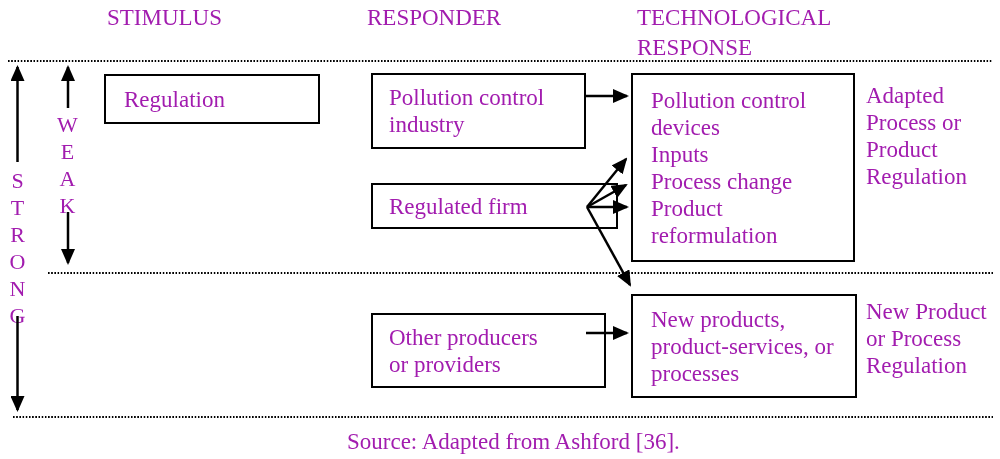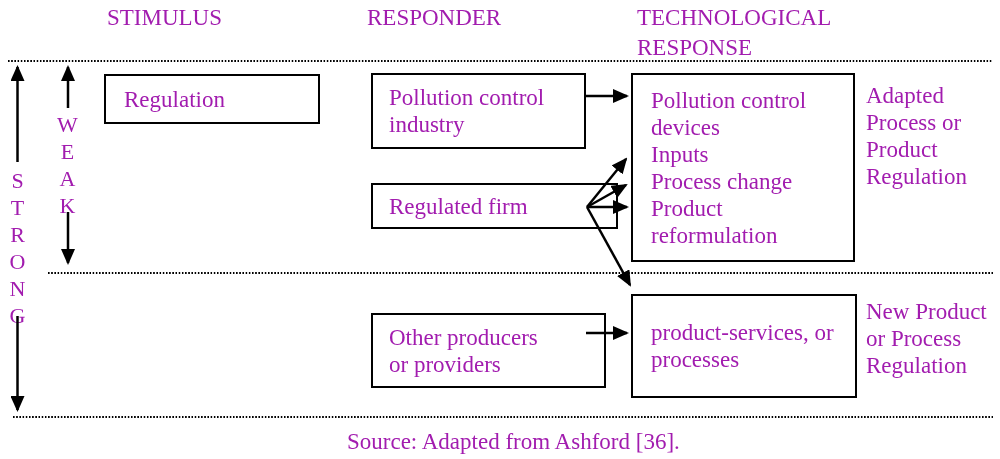--- a/index.html
+++ b/index.html
@@ -109,20 +109,21 @@
   <div class="box" style="left:631px; top:73px; width:224px; height:189px; padding-left:18px;">
     <span class="line">Pollution control</span>
     <span class="line">devices</span>
     <span class="line">Inputs</span>
     <span class="line">Process change</span>
     <span class="line">Product</span>
     <span class="line">reformulation</span>
   </div>
 
   <div class="box" style="left:631px; top:294px; width:226px; height:104px; padding-left:18px;">
+    <span class="line">New products,</span>
     <span class="line">product-services, or</span>
     <span class="line">processes</span>
   </div>
 
   <div class="rlabel" style="left:866px; top:82px;">
     <span class="line">Adapted</span>
     <span class="line">Process or</span>
     <span class="line">Product</span>
     <span class="line">Regulation</span>
   </div>

